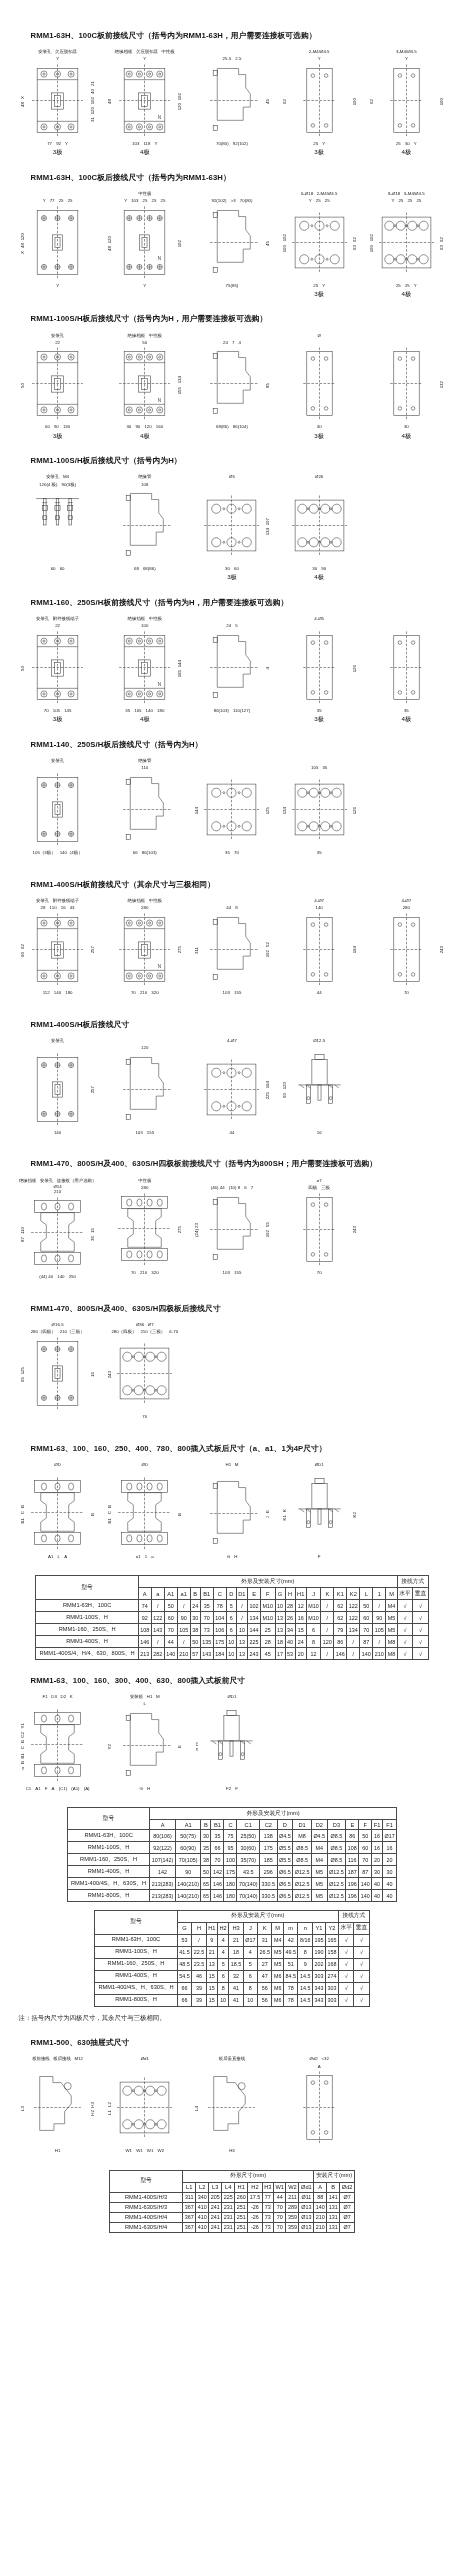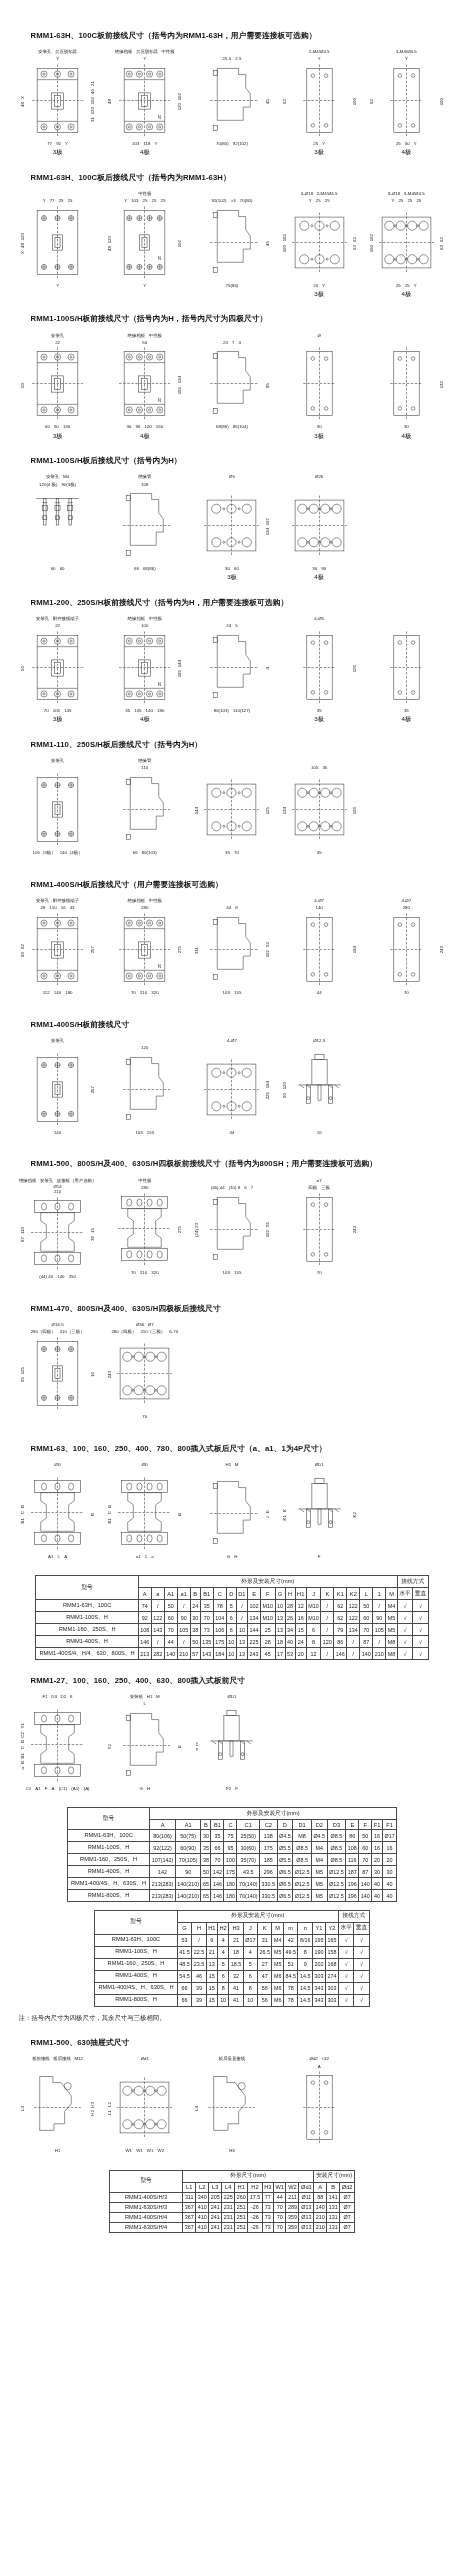--- a/index.html
+++ b/index.html
@@ -433,21 +433,21 @@
             <div class="dimbot">
               <span class="dim">25</span>
               <span class="dim">25</span>
               <span class="dim">Y</span>
             </div>
             <div class="caption">4极</div>
           </div>
         </div>
       </div>
       <div class="sec">
-        <div class="sec-title">RMM1-100S/H板前接线尺寸（括号内为H，括号内尺寸为四极尺寸）</div>
+        <div class="sec-title">RMM1-100S/H板后接线尺寸（括号内为H，用户需要连接板可选购）</div>
         <div class="figrow">
           <div class="fig">
             <div class="annrow">
               <span class="ann">安装孔</span>
             </div>
             <div class="dimtop">
               <span class="dim">22</span>
             </div>
             <div class="figmid">
               <div class="sidecol">
@@ -728,21 +728,21 @@
             </div>
             <div class="dimbot">
               <span class="dim">30</span>
               <span class="dim">90</span>
             </div>
             <div class="caption">4极</div>
           </div>
         </div>
       </div>
       <div class="sec">
-        <div class="sec-title">RMM1-200、250S/H板前接线尺寸（括号内为H，用户需要连接板可选购）</div>
+        <div class="sec-title">RMM1-160、250S/H板前接线尺寸（括号内为H，用户需要连接板可选购）</div>
         <div class="figrow">
           <div class="fig">
             <div class="annrow">
               <span class="ann">安装孔</span>
               <span class="ann">附件接线端子</span>
             </div>
             <div class="dimtop">
               <span class="dim">22</span>
             </div>
             <div class="figmid">
@@ -894,21 +894,21 @@
               <div class="sidecol"></div>
             </div>
             <div class="dimbot">
               <span class="dim">35</span>
             </div>
             <div class="caption">4极</div>
           </div>
         </div>
       </div>
       <div class="sec">
-        <div class="sec-title">RMM1-110、250S/H板后接线尺寸（括号内为H）</div>
+        <div class="sec-title">RMM1-140、250S/H板后接线尺寸（括号内为H）</div>
         <div class="figrow">
           <div class="fig">
             <div class="annrow">
               <span class="ann">安装孔</span>
             </div>
             <div class="dimtop"></div>
             <div class="figmid">
               <div class="sidecol"></div>
               <div class="svgwrap"><svg class="draw" viewBox="0 0 120 150" xmlns="http://www.w3.org/2000/svg">
                   <rect class="ln" x="20" y="12" width="80" height="126"></rect>
@@ -1031,21 +1031,21 @@
               </div>
             </div>
             <div class="dimbot">
               <span class="dim">35</span>
             </div>
             <div class="caption"></div>
           </div>
         </div>
       </div>
       <div class="sec">
-        <div class="sec-title">RMM1-400S/H板后接线尺寸（用户需要连接板可选购）</div>
+        <div class="sec-title">RMM1-400S/H板前接线尺寸（其余尺寸与三极相同）</div>
         <div class="figrow">
           <div class="fig">
             <div class="annrow">
               <span class="ann">安装孔</span>
               <span class="ann">附件接线端子</span>
             </div>
             <div class="dimtop">
               <span class="dim">28</span>
               <span class="dim">110</span>
               <span class="dim">16</span>
@@ -1212,21 +1212,21 @@
               </div>
             </div>
             <div class="dimbot">
               <span class="dim">70</span>
             </div>
             <div class="caption"></div>
           </div>
         </div>
       </div>
       <div class="sec">
-        <div class="sec-title">RMM1-400S/H板前接线尺寸</div>
+        <div class="sec-title">RMM1-400S/H板后接线尺寸</div>
         <div class="figrow">
           <div class="fig">
             <div class="annrow">
               <span class="ann">安装孔</span>
             </div>
             <div class="dimtop"></div>
             <div class="figmid">
               <div class="sidecol"></div>
               <div class="svgwrap"><svg class="draw" viewBox="0 0 120 150" xmlns="http://www.w3.org/2000/svg">
                   <rect class="ln" x="20" y="12" width="80" height="126"></rect>
@@ -1341,21 +1341,21 @@
               <div class="sidecol"></div>
             </div>
             <div class="dimbot">
               <span class="dim">16</span>
             </div>
             <div class="caption"></div>
           </div>
         </div>
       </div>
       <div class="sec">
-        <div class="sec-title">RMM1-500、800S/H及400、630S/H四极板前接线尺寸（括号内为800SH；用户需要连接板可选购）</div>
+        <div class="sec-title">RMM1-470、800S/H及400、630S/H四极板前接线尺寸（括号内为800SH；用户需要连接板可选购）</div>
         <div class="figrow">
           <div class="fig">
             <div class="annrow">
               <span class="ann">绝缘挡板</span>
               <span class="ann">安装孔</span>
               <span class="ann">连接板（用户选购）</span>
               <span class="ann">Ø14</span>
             </div>
             <div class="dimtop">
               <span class="dim">210</span>
@@ -1868,21 +1868,21 @@
               <td>140</td>
               <td>210</td>
               <td>M8</td>
               <td>√</td>
               <td>√</td>
             </tr>
           </tbody>
         </table>
       </div>
       <div class="sec">
-        <div class="sec-title">RMM1-27、100、160、250、400、630、800插入式板前尺寸</div>
+        <div class="sec-title">RMM1-63、100、160、300、400、630、800插入式板前尺寸</div>
         <div class="figrow">
           <div class="fig">
             <div class="annrow">
               <span class="ann">F1</span>
               <span class="ann">D3</span>
               <span class="ann">D2</span>
               <span class="ann">K</span>
             </div>
             <div class="dimtop"></div>
             <div class="figmid">

